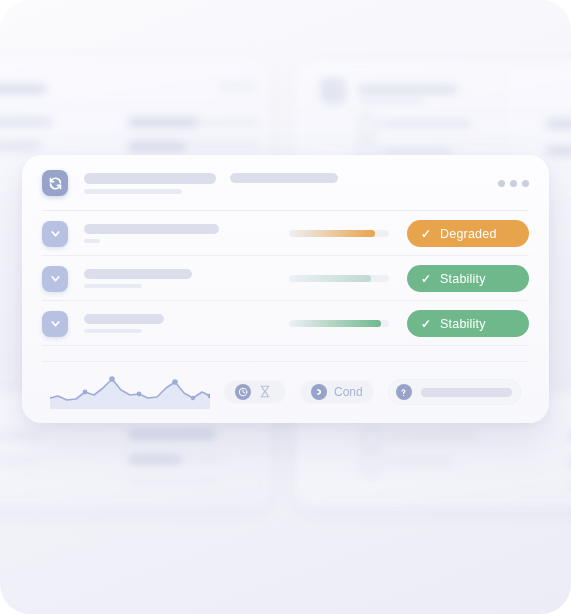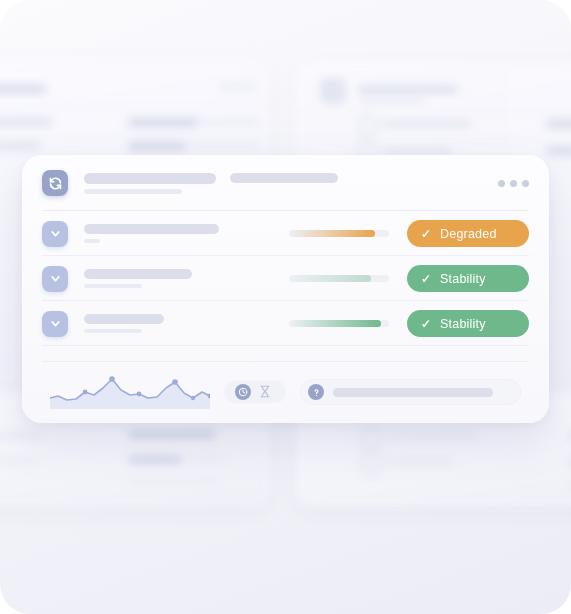--- a/index.html
+++ b/index.html
@@ -441,20 +441,28 @@
         <span class="glyph-ico">
           <svg width="14" height="15" viewBox="0 0 24 24" fill="none" stroke="#8c99c2" stroke-width="2" stroke-linecap="round" stroke-linejoin="round">
             <line x1="5" y1="3" x2="19" y2="3"></line>
             <line x1="5" y1="21" x2="19" y2="21"></line>
             <path d="M7 3 C7 9 12 11 12 12 C12 13 7 15 7 21"></path>
             <path d="M17 3 C17 9 12 11 12 12 C12 13 17 15 17 21"></path>
           </svg>
         </span>
       </div>
 
+      <div class="chip">
+        <span class="circ-ico">
+          <svg width="10" height="10" viewBox="0 0 24 24" fill="#ffffff">
+            <path d="M8 5 C13 5 17 8 17 12 C17 16 13 19 8 19 L8 15 C11 15 13 14 13 12 C13 10 11 9 8 9 Z"></path>
+          </svg>
+        </span>
+        <span class="chip-label">Cond</span>
+      </div>
 
       <div class="search-field">
         <span class="circ-ico">
           <svg width="11" height="11" viewBox="0 0 24 24" fill="none" stroke="#ffffff" stroke-width="2.6" stroke-linecap="round" stroke-linejoin="round">
             <path d="M9 9a3 3 0 1 1 4 2.8c-.8.4-1 1-1 1.7v.5"></path>
             <line x1="12" y1="18" x2="12" y2="18.1"></line>
           </svg>
         </span>
         <span class="search-ph"></span>
       </div>

